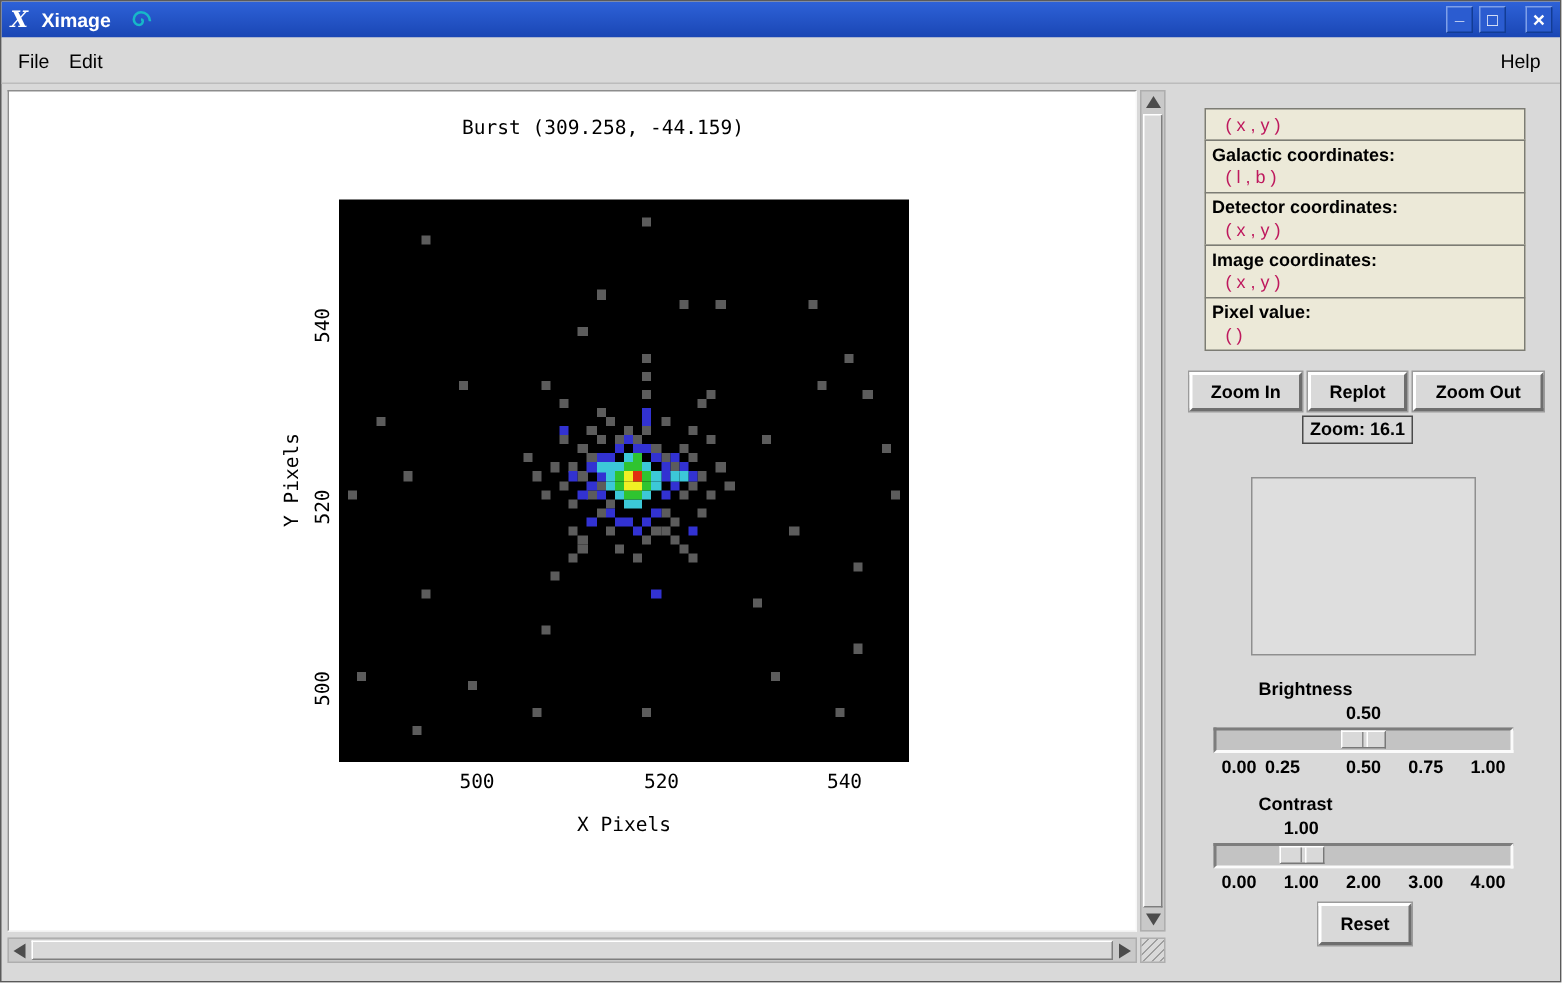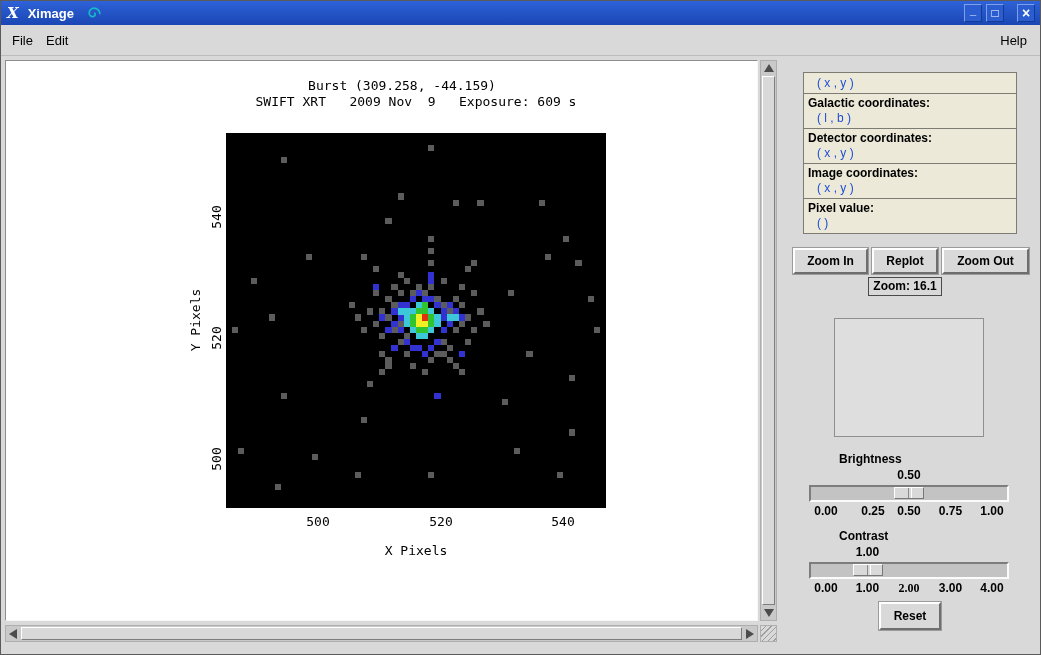--- a/index.html
+++ b/index.html
@@ -53,21 +53,21 @@
   .arr-down { left:3px; bottom:3px; border-left:5px solid transparent; border-right:5px solid transparent; border-top:8px solid #4c4c4c; }
   .arr-left { top:3px; left:3px;    border-top:5px solid transparent; border-bottom:5px solid transparent; border-right:8px solid #4c4c4c; }
   .arr-right{ top:3px; right:3px;   border-top:5px solid transparent; border-bottom:5px solid transparent; border-left:8px solid #4c4c4c; }
   .corner { position:absolute; left:759px; top:624px; width:17px; height:17px; border:1px solid #aeaeae;
     background:repeating-linear-gradient(135deg,#d9d9d9 0 3px,#9e9e9e 3px 4px); }
 
   
   .coord-table { position:absolute; left:802px; top:72px; width:214px; }
   .coord-row { background:#ece9d8; border:1px solid #7c7c74; margin-top:-1px; padding:2px 2px 3px 4px; }
   .coord-label { font-weight:bold; font-size:12px; color:#000; }
-  .coord-value { font-size:12px; color:#1d4ed8; padding-left:9px; margin-top:1px; }
+  .coord-value { font-size:12px; color:#be185d; padding-left:9px; margin-top:1px; }
 
   .btn { position:absolute; background:#d9d9d9; font-weight:bold; font-size:12px; color:#000; text-align:center;
     border:2px solid; border-color:#ffffff #6e6e6e #6e6e6e #ffffff; box-shadow:0 0 0 1px #9b9b9b; cursor:default; }
   .btn-zoomin  { left:792px; top:247px; width:75px; height:26px; line-height:22px; }
   .btn-replot  { left:871px; top:247px; width:66px; height:26px; line-height:22px; }
   .btn-zoomout { left:941px; top:247px; width:87px; height:26px; line-height:22px; }
   .btn-reset   { left:878px; top:601px; width:62px; height:28px; line-height:24px; }
   .zoom-level { position:absolute; left:867px; top:276px; width:74px; height:19px; background:#d9d9d9;
     border:1px solid #4a4a4a; font-weight:bold; font-size:12px; text-align:center; line-height:17px; }
 
@@ -111,21 +111,20 @@
   </div>
 
   <div class="menubar">
     <span class="menu-item" style="left:4px;">File</span>
     <span class="menu-item" style="left:38px;">Edit</span>
     <span class="menu-item" style="right:6px;">Help</span>
   </div>
 
   <div class="canvas">
     <div class="plot-text plot-title1">Burst (309.258, -44.159)</div>
-    <div class="plot-text plot-title2">SWIFT XRT   2009 Nov  9   Exposure: 609 s</div>
 
     <div class="plot-box">
         <div class="px" style="background: rgb(92, 92, 92); left: 14.5161%; top: 6.45161%;"></div>
         <div class="px" style="background: rgb(92, 92, 92); left: 53.2258%; top: 3.22581%;"></div>
         <div class="px" style="background: rgb(92, 92, 92); left: 59.6774%; top: 17.7419%;"></div>
         <div class="px" style="background: rgb(92, 92, 92); left: 66.129%; top: 17.7419%;"></div>
         <div class="px" style="background: rgb(92, 92, 92); left: 82.2581%; top: 17.7419%;"></div>
         <div class="px" style="background: rgb(92, 92, 92); left: 41.9355%; top: 22.5806%;"></div>
         <div class="px" style="background: rgb(92, 92, 92); left: 88.7097%; top: 27.4194%;"></div>
         <div class="px" style="background: rgb(92, 92, 92); left: 20.9677%; top: 32.2581%;"></div>
@@ -327,34 +326,34 @@
 
   <div class="pan-box"></div>
 
   <span class="slider-label" style="left:838px; top:451px;">Brightness</span>
   <span class="slider-value" style="top: 467px; left: 908px;">0.50</span>
   <div class="trough" style="left:808px; top:484px;">
     <div class="handle" style="left: 83px;"></div>
   </div>
   <div class="ticks" style="left:808px; top:503px;">
       <span class="tick" style="left: 17px;">0.00</span>
-      <span class="tick" style="left: 64px;">0.25</span>
+      <span class="tick" style="left: 46px;">0.25</span>
       <span class="tick" style="left: 100px;">0.50</span>
       <span class="tick" style="left: 141.5px;">0.75</span>
       <span class="tick" style="left: 183px;">1.00</span>
     </div>
 
   <span class="slider-label" style="left:838px; top:528px;">Contrast</span>
   <span class="slider-value" style="top: 544px; left: 866.5px;">1.00</span>
   <div class="trough" style="left:808px; top:561px;">
     <div class="handle" style="left: 41.5px;"></div>
   </div>
   <div class="ticks" style="left:808px; top:580px;">
       <span class="tick" style="left: 17px;">0.00</span>
       <span class="tick" style="left: 58.5px;">1.00</span>
-      <span class="tick" style="left: 100px; font-family: Liberation Serif, serif;">2.00</span>
+      <span class="tick" style="left: 100px;">2.00</span>
       <span class="tick" style="left: 141.5px;">3.00</span>
       <span class="tick" style="left: 183px;">4.00</span>
     </div>
 
   <div class="btn btn-reset">Reset</div>
 
 </div>
 
 </body></html>

